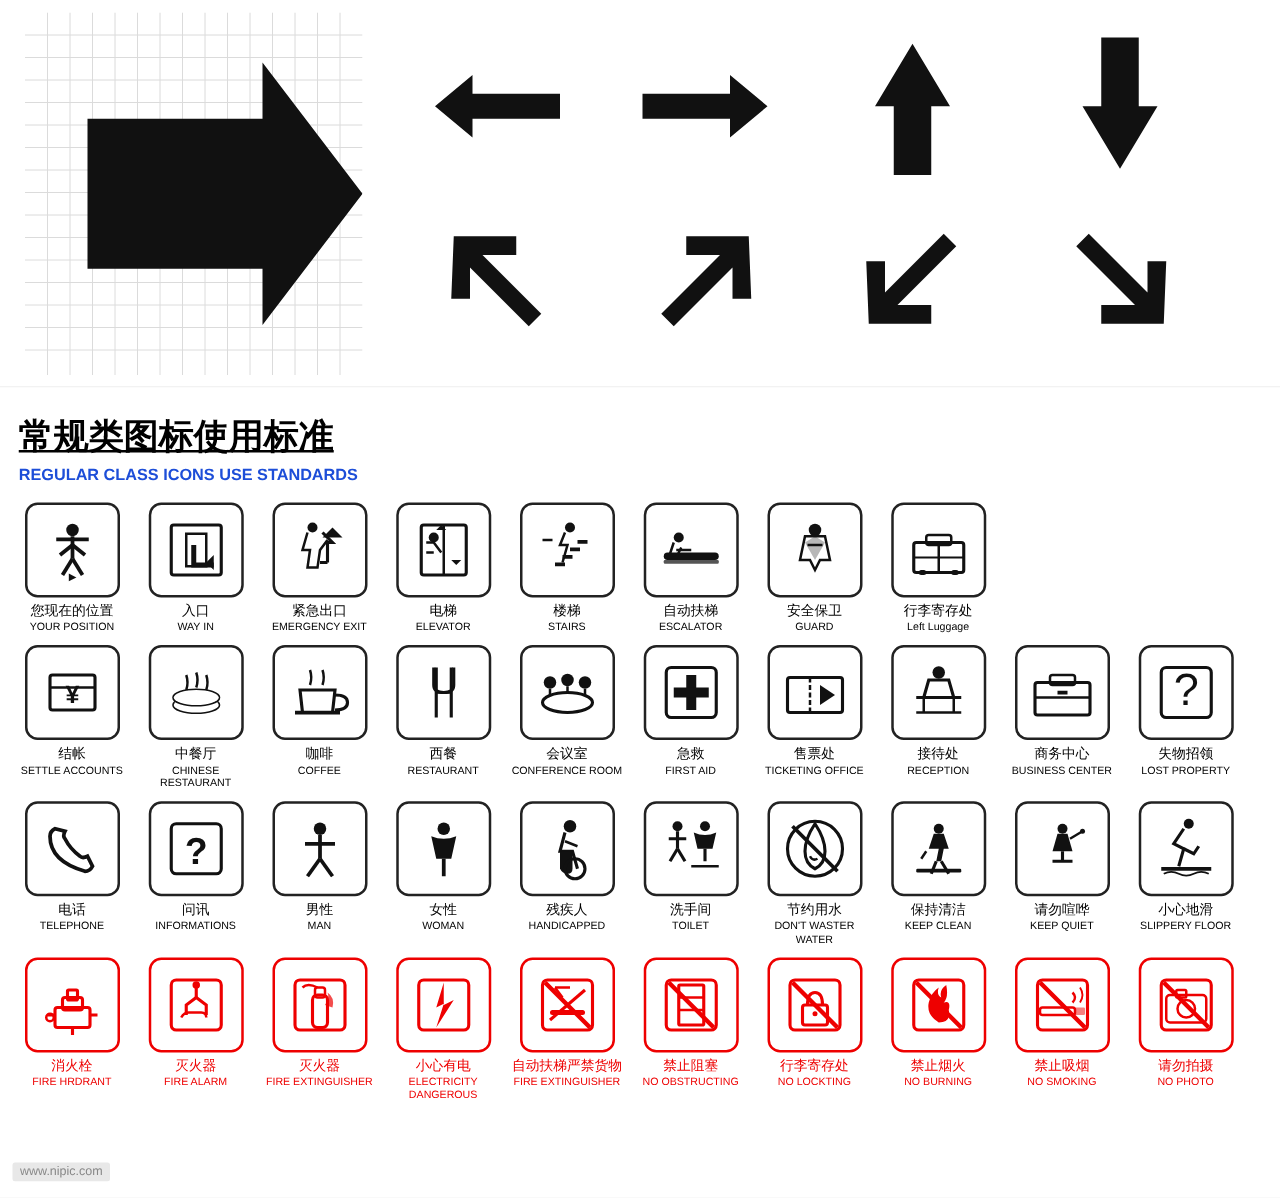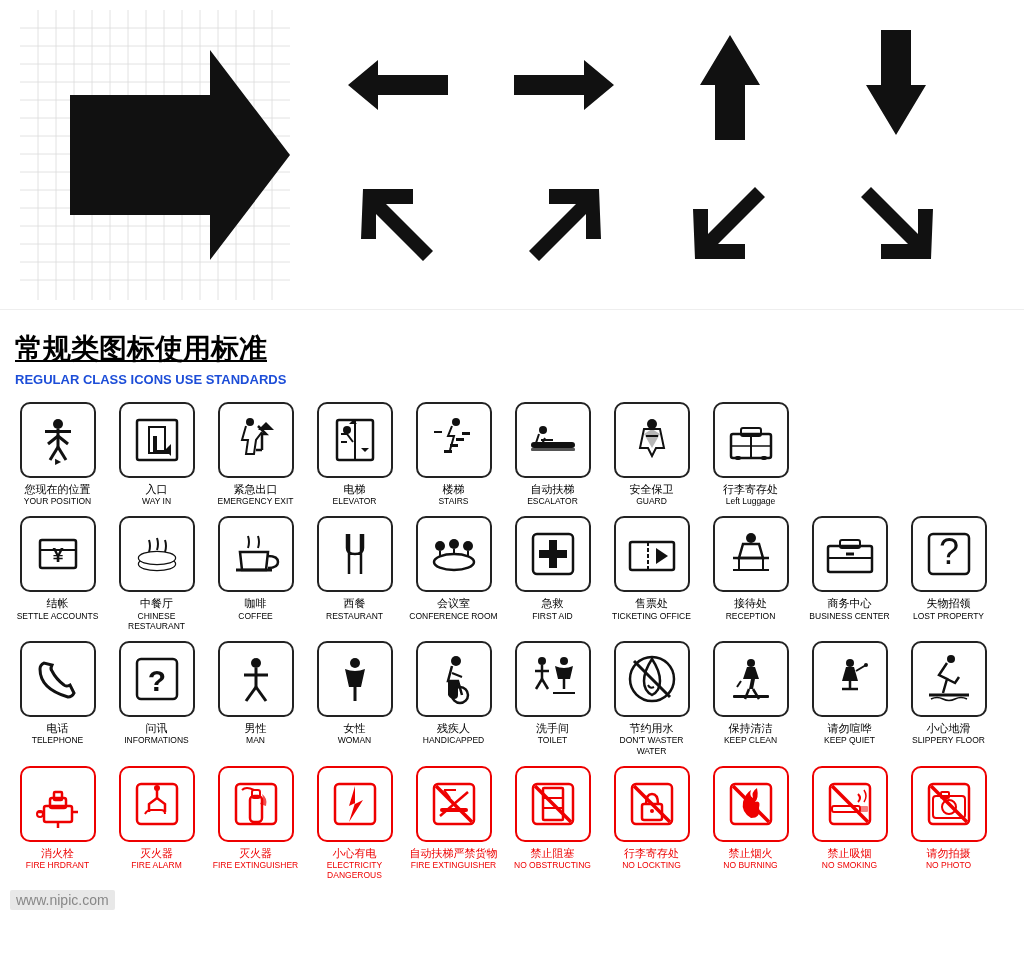--- a/index.html
+++ b/index.html
@@ -787,16 +787,16 @@
         <rect x="20" y="16" width="8" height="6" rx="1" fill="none" stroke="#e00" stroke-width="2"></rect>
         <line x1="10" y1="10" x2="46" y2="46" stroke="#e00" stroke-width="3.5"></line>
       </svg>
     </div>
     <div class="icon-label-cn" style="color:#e00">请勿拍摄</div>
     <div class="icon-label-en" style="color:#e00">NO PHOTO</div>
   </div>
 </div>
 
 <div style="background:#fff; padding: 4px 10px; display:flex; align-items:center; justify-content:flex-start;">
-  <span style="color:#888; font-size:14px; background:#e8e8e8; padding:2px 6px; border-radius:2px;">www.nipic.com</span>
+  <span style="color:#888; font-size:10px; background:#e8e8e8; padding:2px 6px; border-radius:2px;margin-top:40px;">www.nipic.com</span>
 </div>
 
 </div>
 
 </body></html>

